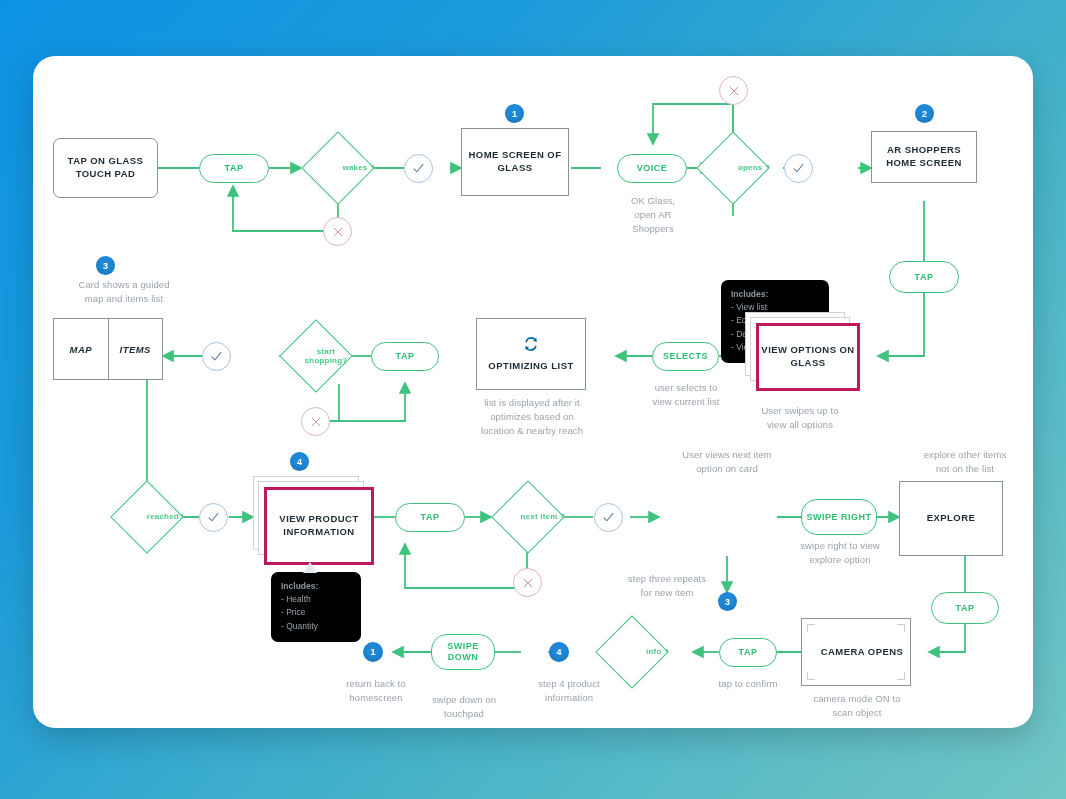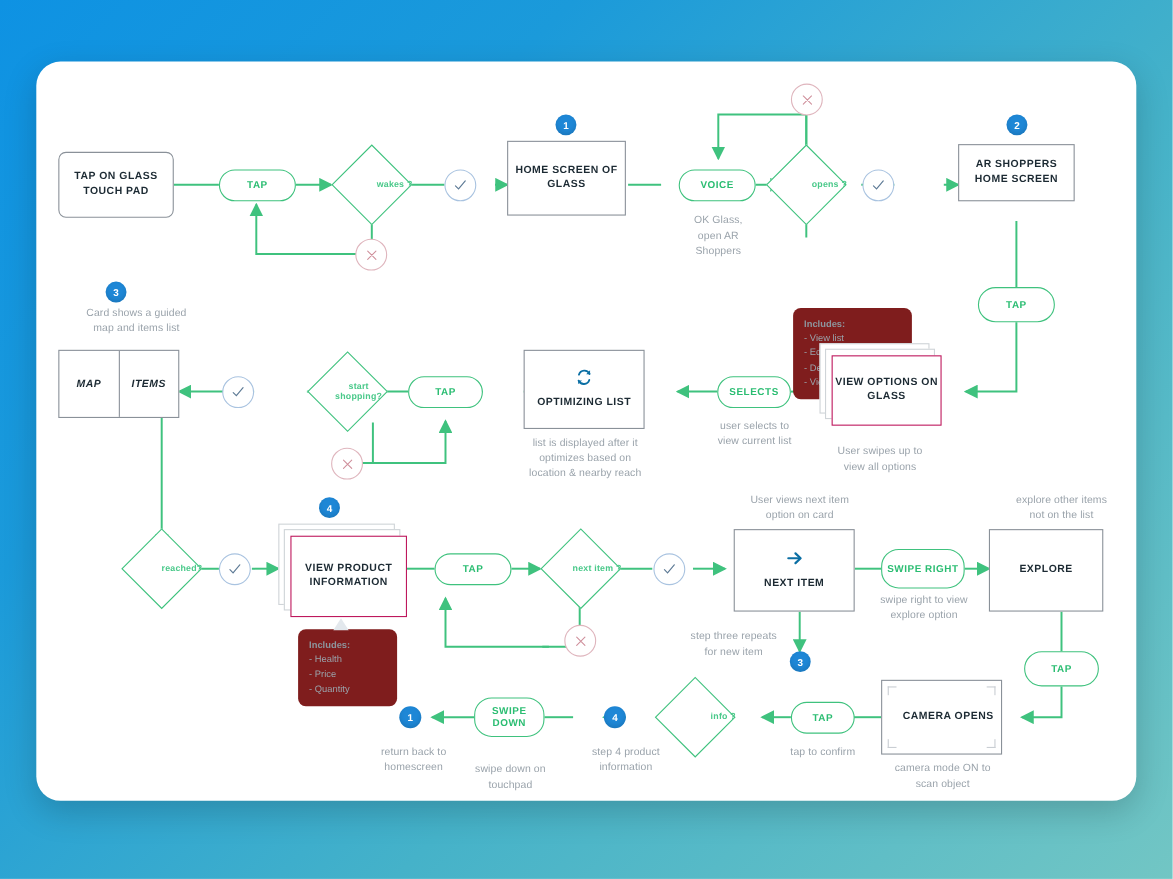--- a/index.html
+++ b/index.html
@@ -32,21 +32,21 @@
   .split > div{
     flex:1;display:flex;align-items:center;justify-content:center;
     font-weight:bold;font-size:9.5px;letter-spacing:.45px;color:#1c2a33;
   }
   .split > div + div{border-left:1px solid #8a9199;}
 
   
   .stack{position:absolute;}
   .stack .sheet{position:absolute;background:#fff;border:1px solid #cfd4d8;}
   .stack .front{
-    position:absolute;background:#fff;border:1px solid #be185d;
+    position:absolute;background:#fff;border:3px solid #be185d;
     display:flex;align-items:center;justify-content:center;text-align:center;
     color:#1c2a33;font-weight:bold;font-size:9.5px;letter-spacing:.45px;line-height:1.35;
   }
 
   
   .pill{
     border:1.4px solid #3fc27e;border-radius:16px;background:#fff;
     display:flex;align-items:center;justify-content:center;text-align:center;
     color:#2bbd72;font-weight:bold;font-size:9px;letter-spacing:.5px;line-height:1.2;
   }
@@ -80,21 +80,21 @@
   }
 
   
   .cap{
     position:absolute;color:#9aa3ab;font-size:9.5px;line-height:1.45;
     text-align:center;letter-spacing:.1px;
   }
 
   
   .tip{
-    position:absolute;background:#7f1d1d;border-radius:7px;padding:8px 10px 9px 10px;
+    position:absolute;background:#000000;border-radius:7px;padding:8px 10px 9px 10px;
     color:#9aa3ab;font-size:8.5px;line-height:1.55;
   }
   .tip b{color:#8d969e;font-weight:bold;}
   .tip .tail{
     position:absolute;width:0;height:0;border-left:7px solid transparent;
     border-right:7px solid transparent;border-top:11px solid #e3e8ed;
   }
   .corner{position:absolute;width:7px;height:7px;border:1px solid #c9ced3;}
 </style>
 </head>
@@ -327,29 +327,20 @@
 
   <div class="nd circ yes" style="left:561px;top:447px;width:29px;height:29px;">
     <svg width="13" height="13" viewBox="0 0 16 16">
       <path d="M2.5 8.5 L6 12 L13.5 3" fill="none" stroke="#5e7b96" stroke-width="1.3" stroke-linecap="round"></path>
     </svg>
   </div>
 
   <div class="cap" style="left:634px;top:392px;width:120px;white-space:pre-line;">User views next item
 option on card</div>
 
-  <div class="nd rect" style="left:634px;top:425px;width:110px;height:75px;flex-direction:column;">
-    <span class="ico">
-      <svg width="17" height="17" viewBox="0 0 16 16">
-        <path d="M2.5 8 L12.5 8" fill="none" stroke="#0b6fa4" stroke-width="1.9" stroke-linecap="round"></path>
-        <path d="M8.6 3.8 L13 8 L8.6 12.2" fill="none" stroke="#0b6fa4" stroke-width="1.9" stroke-linecap="round" stroke-linejoin="round"></path>
-      </svg>
-    </span>
-    <span>NEXT ITEM</span>
-  </div>
 
   <div class="nd pill" style="left:768px;top:443px;width:76px;height:36px;">SWIPE RIGHT</div>
   <div class="cap" style="left:758px;top:483px;width:98px;white-space:pre-line;">swipe right to view
 explore option</div>
 
   <div class="cap" style="left:872px;top:392px;width:120px;white-space:pre-line;">explore other items
 not on the list</div>
 
   <div class="nd rect" style="left:866px;top:425px;width:104px;height:75px;">EXPLORE</div>
 

